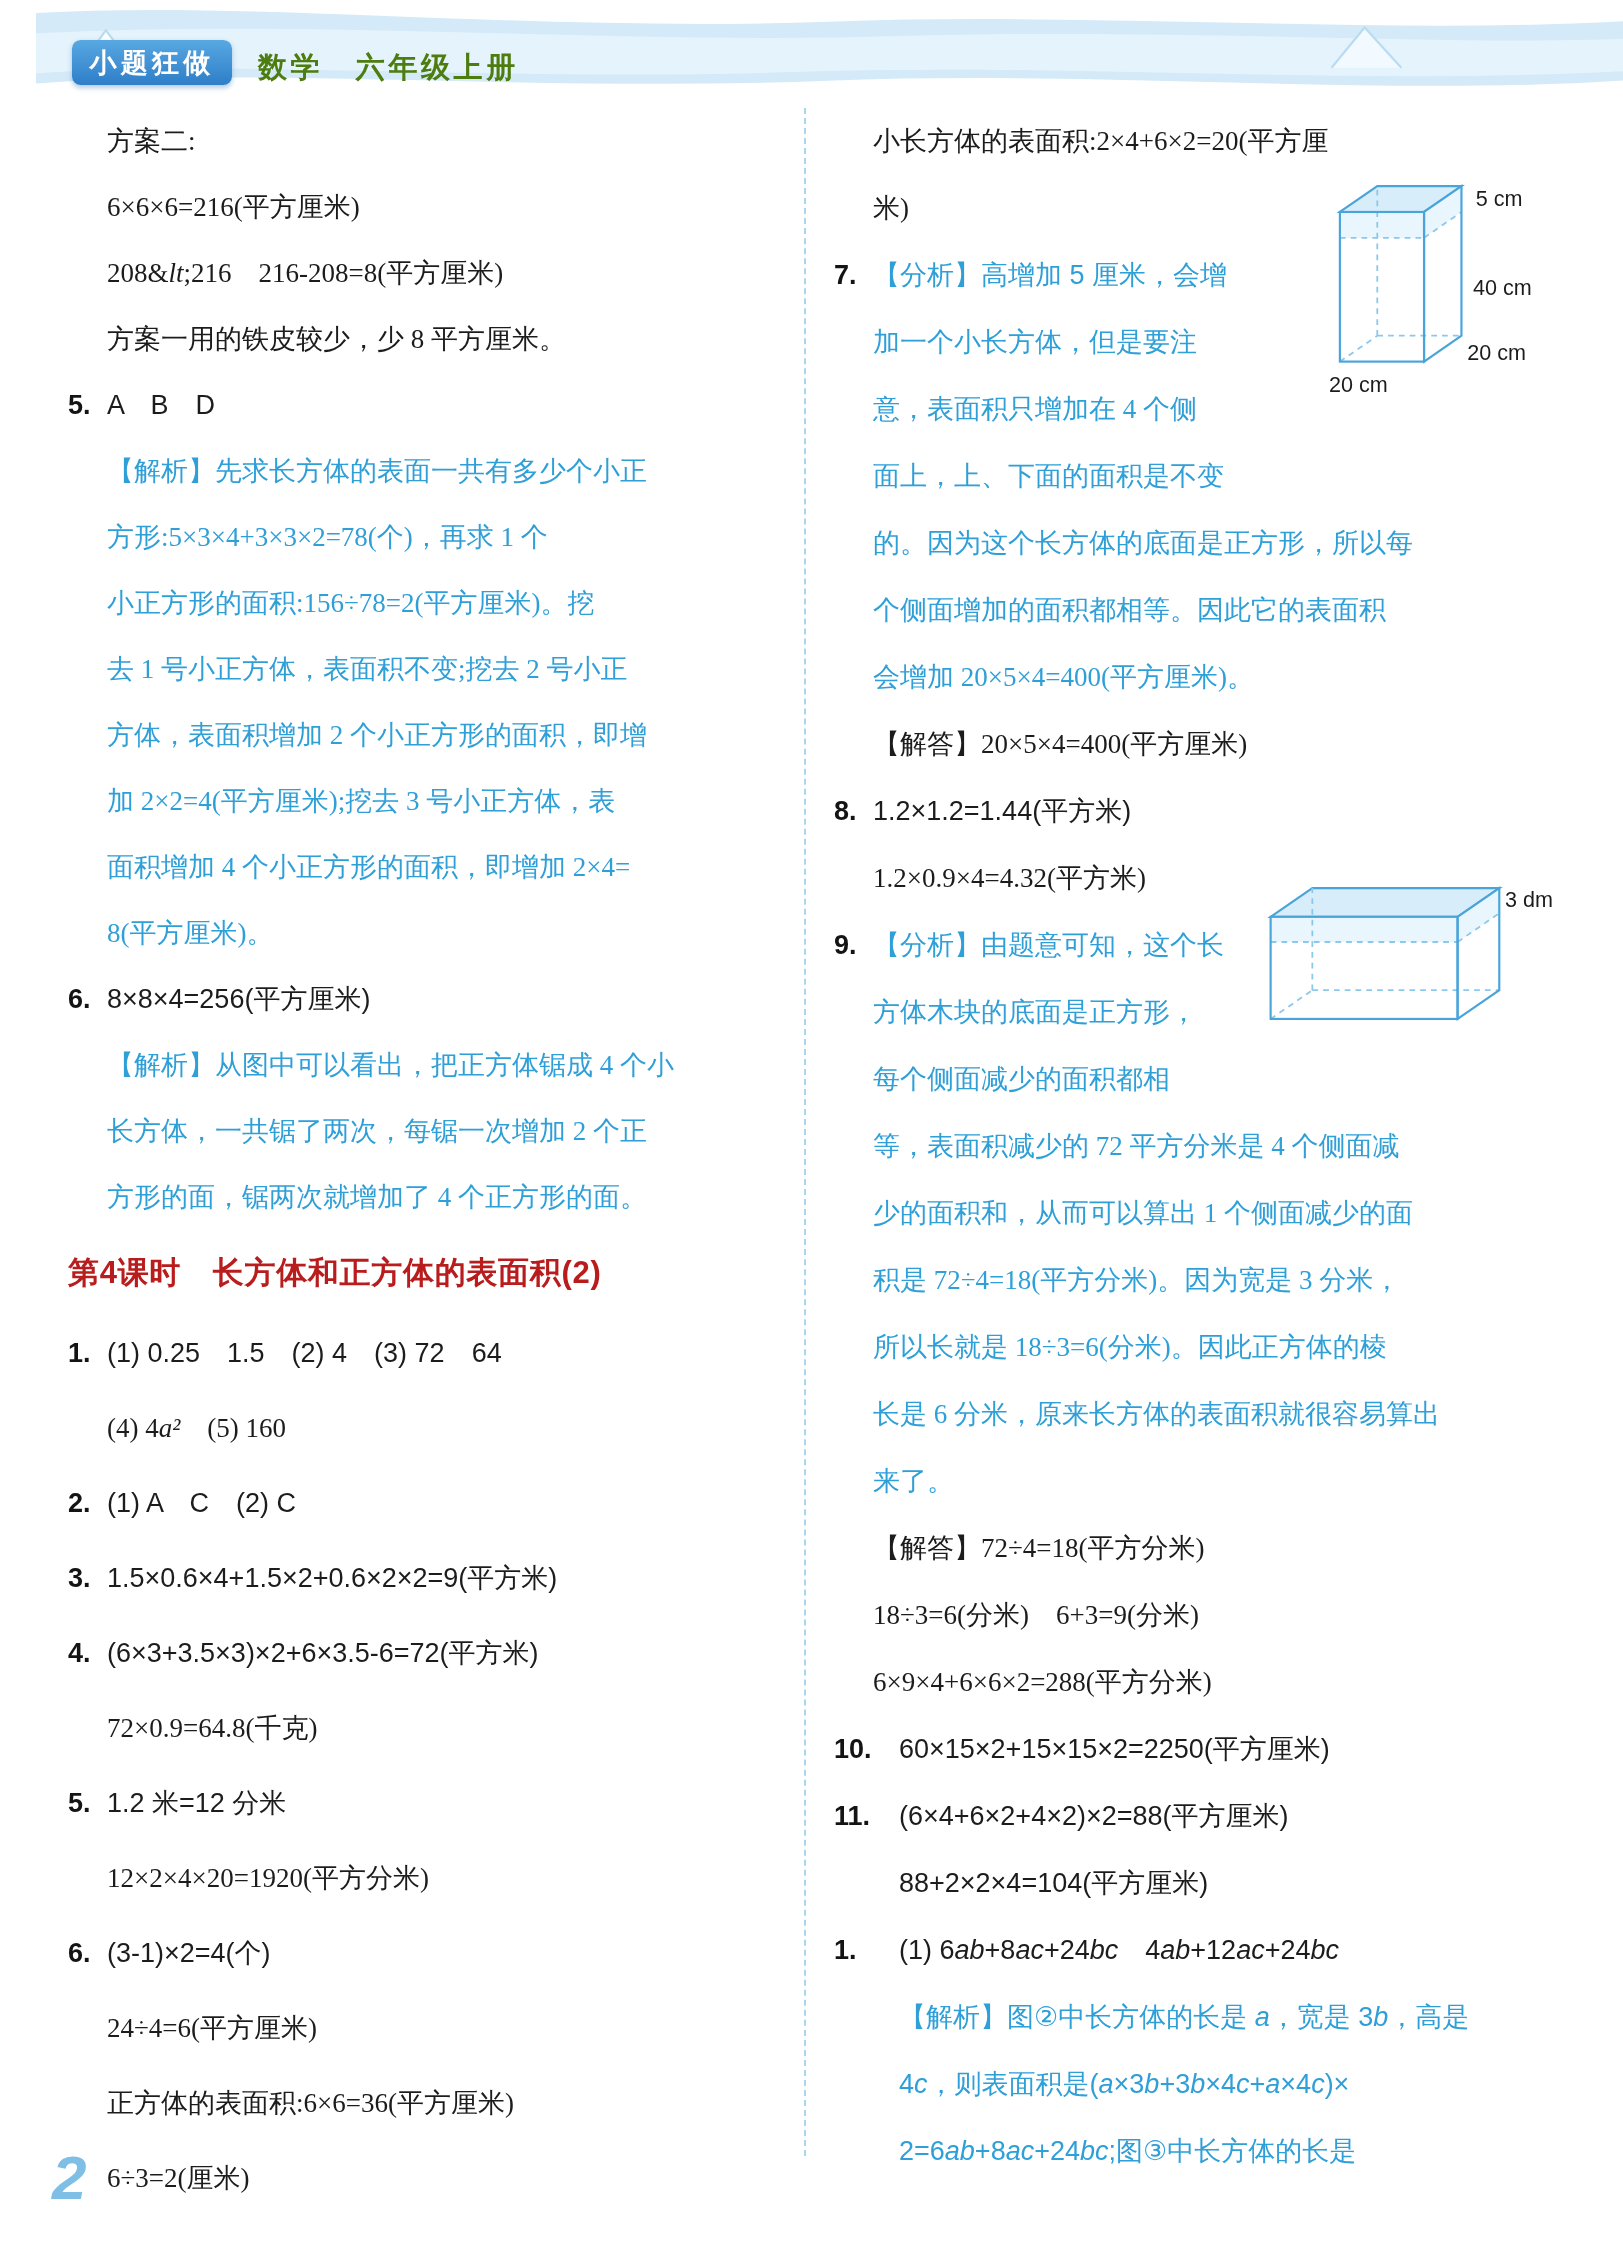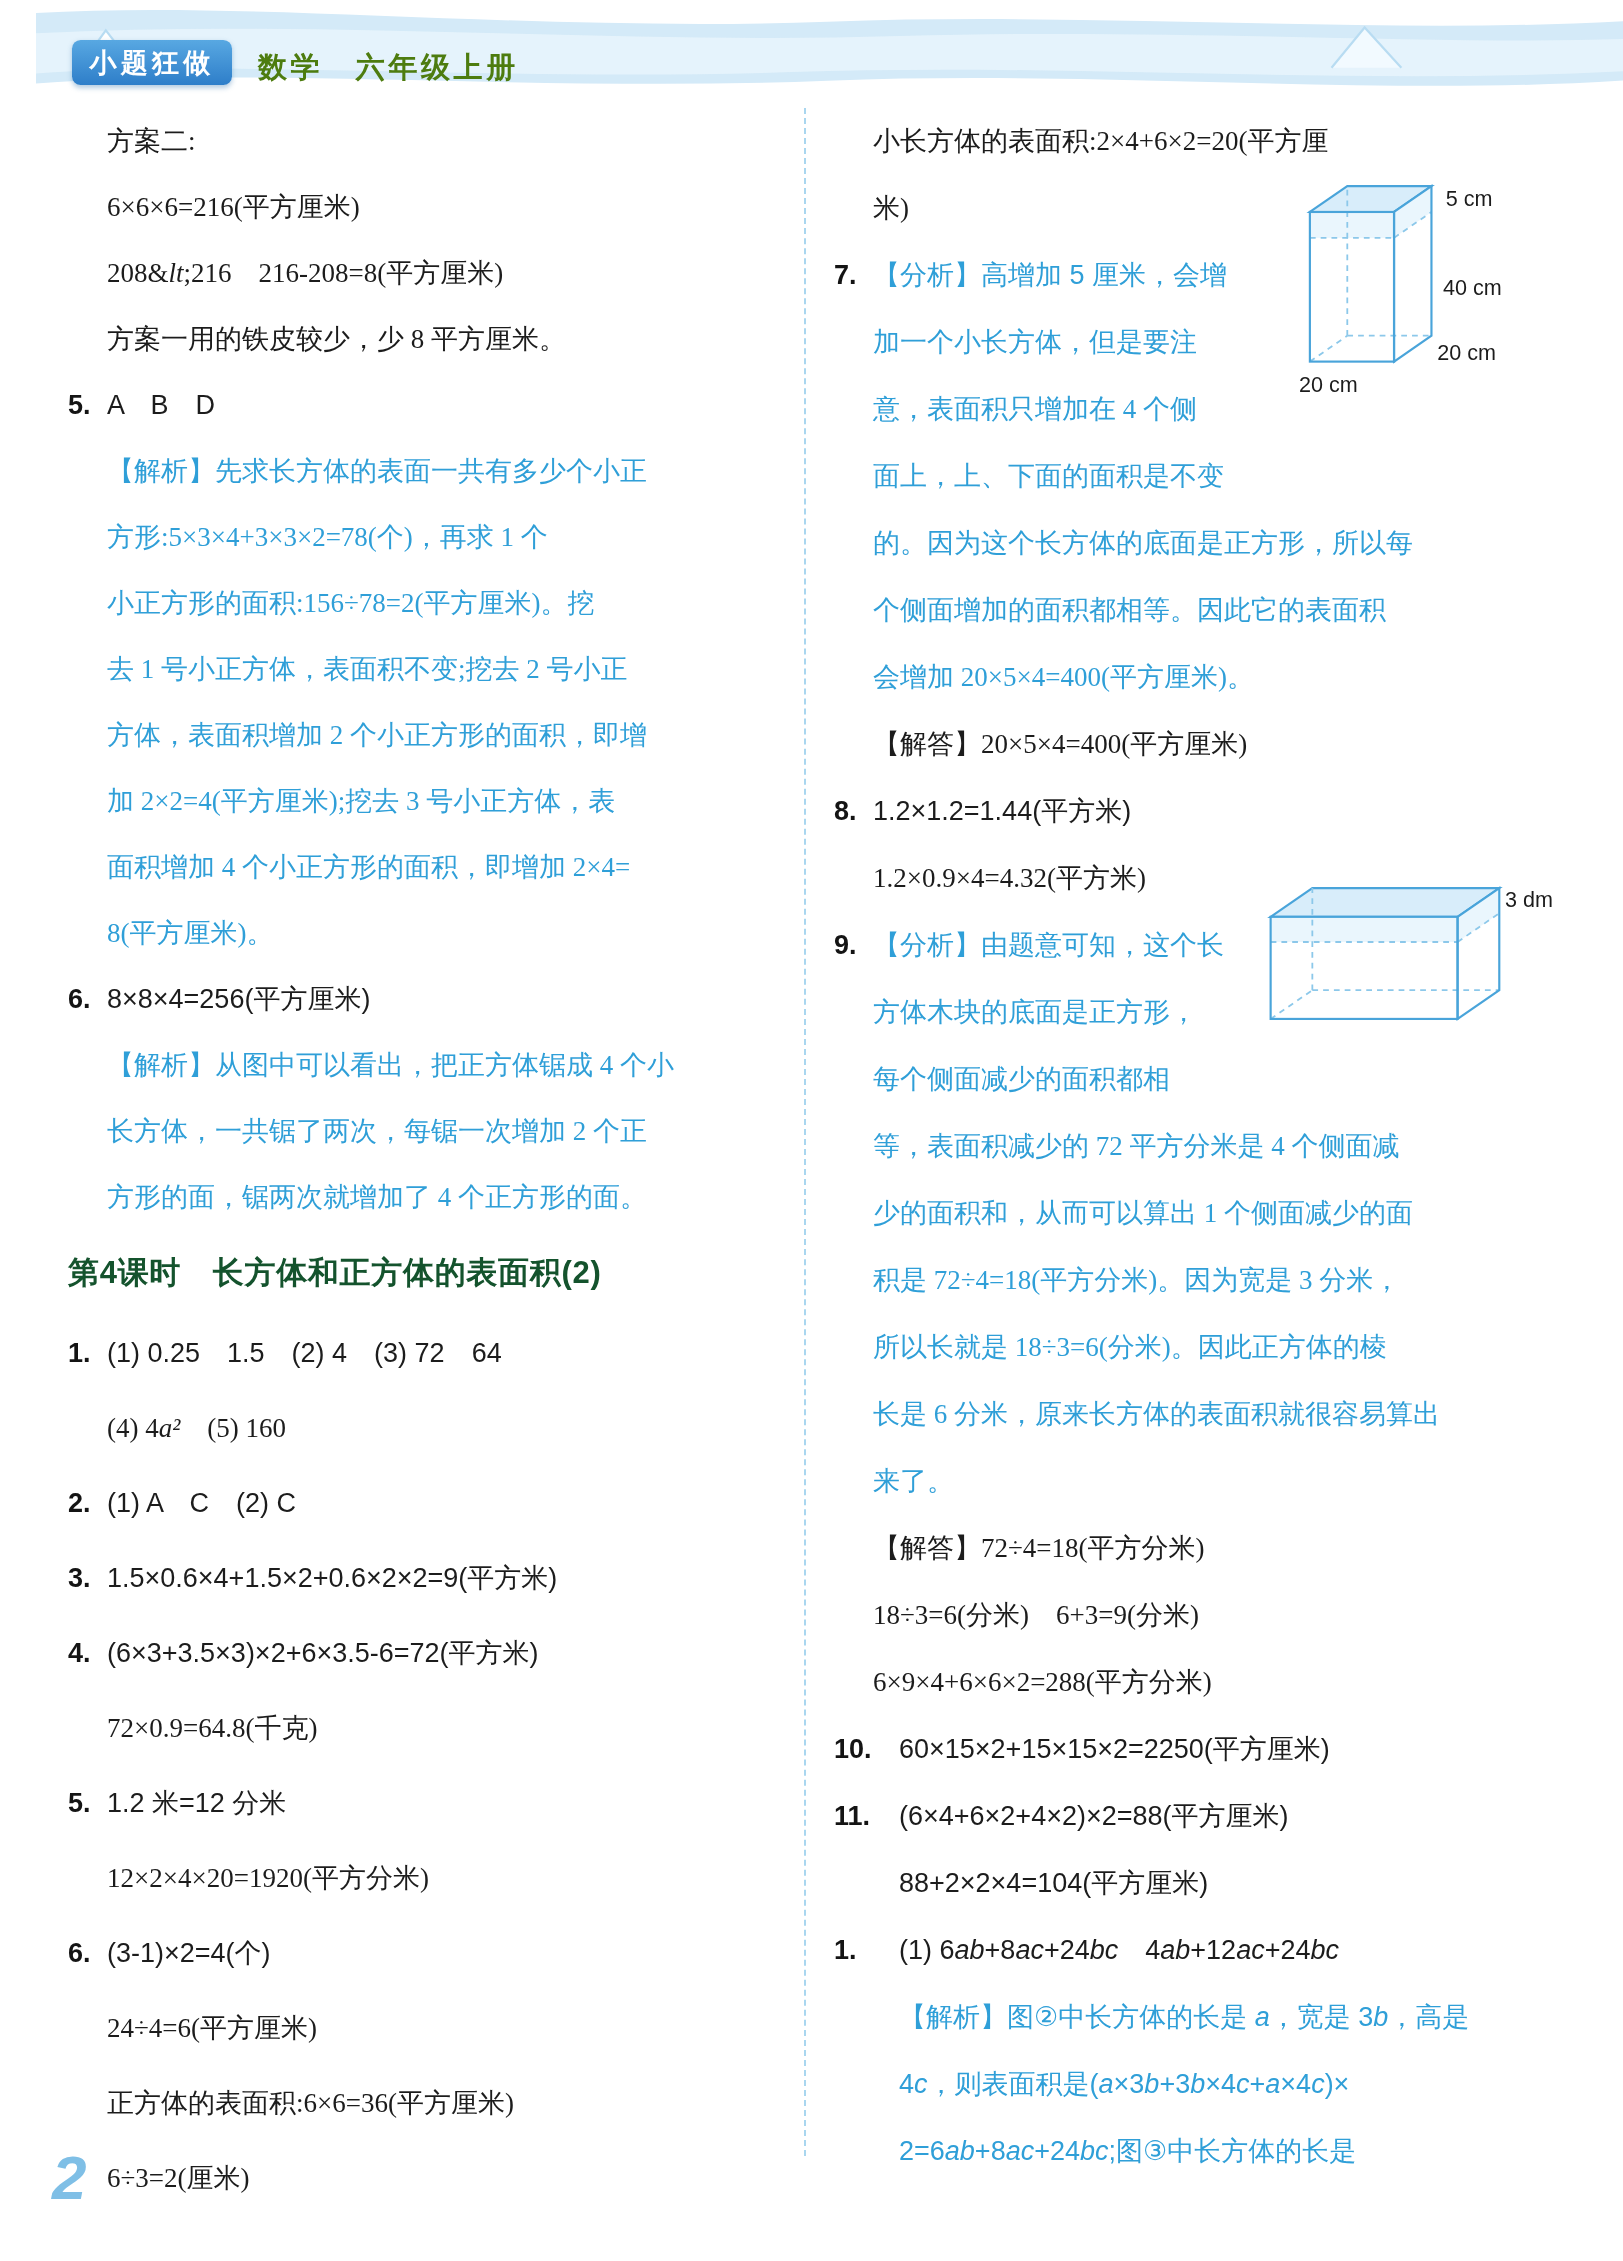--- a/index.html
+++ b/index.html
@@ -35,31 +35,31 @@
   #col-right { left:834px; width:727px; }
 
   .line { white-space:nowrap; font-size:27px; }
   #col-left  .line { height:66px;  line-height:66px; }
   #col-right .line { height:67px;  line-height:67px; }
   #col-left  .line.c-h { height:86px; line-height:86px; }
   #col-left  .line.c-h ~ .line { height:75px; line-height:75px; }
 
   .c-k { color:#1c1c1c; }
   .c-b { color:#2f9fd8; }
-  .c-h { color:#14532d; font-weight:bold; font-size:31px; letter-spacing:0.7px; }
+  .c-h { color:#b91c1c; font-weight:bold; font-size:31px; letter-spacing:0.7px; }
 
   .i1 { padding-left:39px;font-family:Liberation Serif, serif; }
   .i2 { padding-left:65px; }
   .mk { display:inline-block; width:39px; font-weight:bold; color:#141414; }
   .mk.w2 { width:65px; }
   .line i { font-style:italic; }
 
   
   .fig { position:absolute; }
-  #fig7 { top:68px;  left:436px; width:274px; height:223px; }
+  #fig7 { top:68px;  left:466px; width:274px; height:223px; }
   #fig9 { top:767px; left:428px; width:302px; height:180px; }
   .fig svg { display:block; width:100%; height:100%; }
   .fig .edge   { fill:none; stroke:#49a4da; stroke-width:3; }
   .fig .hidden { fill:none; stroke:#8cc8ea; stroke-width:2.5; stroke-dasharray:8 7; }
   .fig .topface { fill:#d8edfa; stroke:#49a4da; stroke-width:3; }
   .fig .slab   { fill:#eaf6fd; }
   .fig text { font-size:30px; fill:#1c1c1c; font-family:"Liberation Sans","DejaVu Sans",sans-serif; }
 
   
   .page-num {

